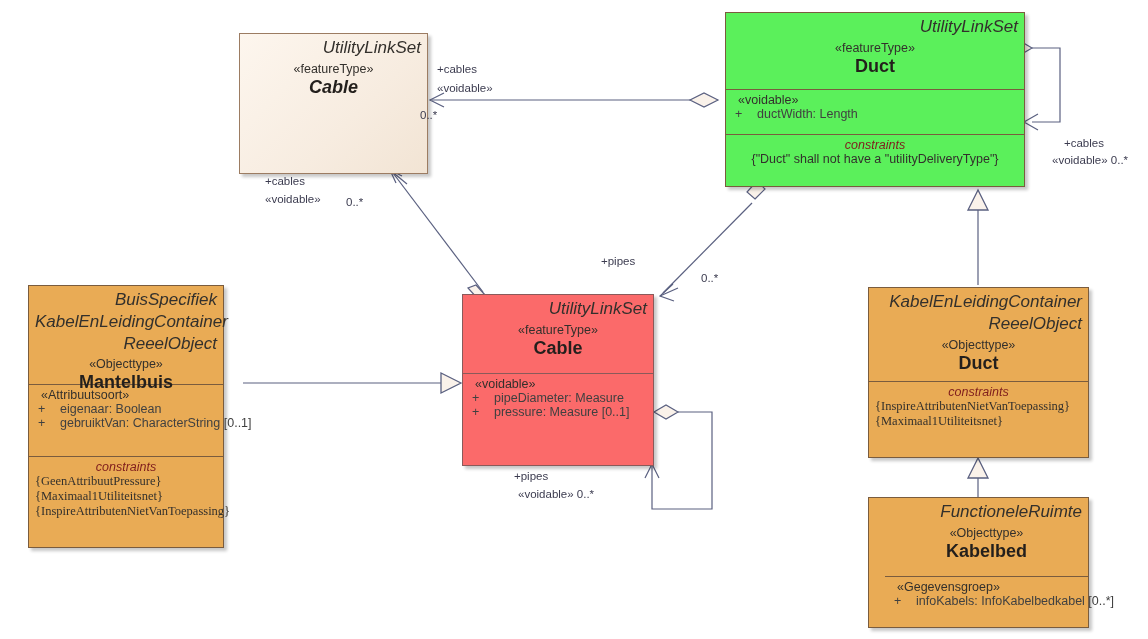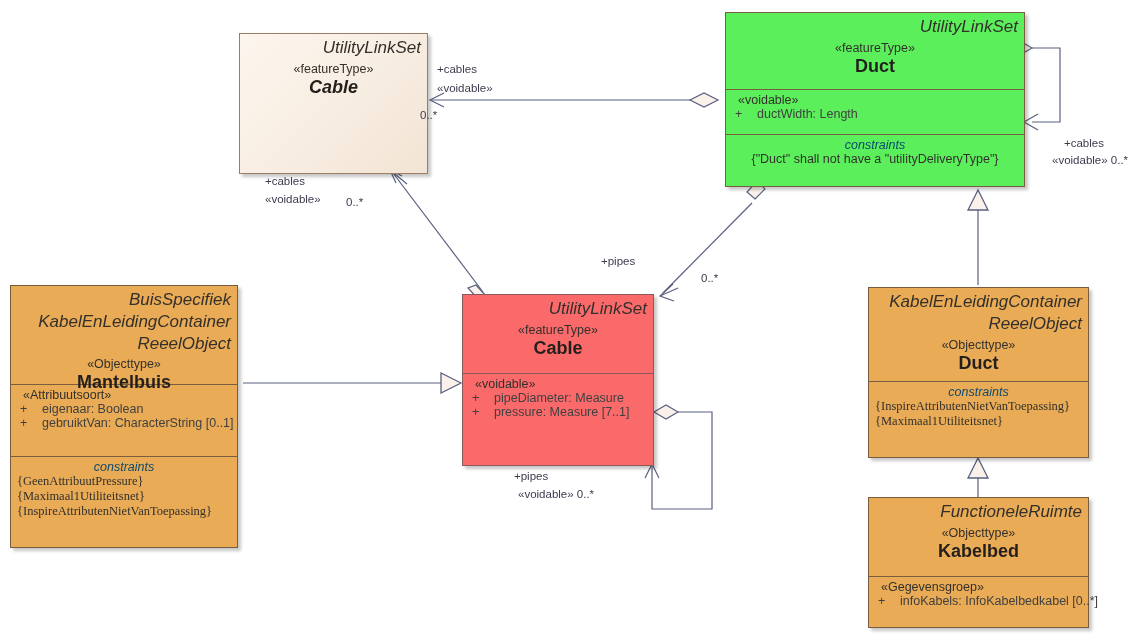--- a/index.html
+++ b/index.html
@@ -71,21 +71,21 @@
   .attr-row .vis {
     display: inline-block;
     width: 22px;
     text-align: left;
     padding-left: 3px;
   }
   .constraints-title {
     text-align: center;
     font-style: italic;
     font-size: 12.5px;
-    color: #0c4a6e;
+    color: #7f1d1d;
   }
   .constraint-row {
     text-align: center;
     font-size: 12.5px;
     color: #33302c;
     white-space: nowrap;
   }
   .constraint-row.left { text-align: left; font-family: Liberation Serif, serif; }
 
   
@@ -204,26 +204,26 @@
       <div class="supertypes">UtilityLinkSet</div>
       <div class="stereo-head">«featureType»</div>
       <div class="class-name">Cable</div>
     </div>
     <div class="compartment" style="height:93px;">
       <div class="attr-stereo">«voidable»</div>
       <div class="attr-row">
         <span class="vis">+</span><span>pipeDiameter: Measure</span>
       </div>
       <div class="attr-row">
-        <span class="vis">+</span><span>pressure: Measure [7..1]</span>
-      </div>
-    </div>
-  </div>
-
-  <div class="uml-class theme-orange" style="left:10px; top:285px; width:228px; height:263px;">
+        <span class="vis">+</span><span>pressure: Measure [0..1]</span>
+      </div>
+    </div>
+  </div>
+
+  <div class="uml-class theme-orange" style="left:28px; top:285px; width:196px; height:263px;">
     <div class="compartment" style="height:98px;">
       <div class="supertypes">BuisSpecifiek</div>
       <div class="supertypes">KabelEnLeidingContainer</div>
       <div class="supertypes">ReeelObject</div>
       <div class="stereo-head">«Objecttype»</div>
       <div class="class-name">Mantelbuis</div>
     </div>
     <div class="compartment" style="height:72px;">
       <div class="attr-stereo">«Attribuutsoort»</div>
       <div class="attr-row">
@@ -248,21 +248,21 @@
       <div class="stereo-head">«Objecttype»</div>
       <div class="class-name">Duct</div>
     </div>
     <div class="compartment" style="height:76px;">
       <div class="constraints-title">constraints</div>
       <div class="constraint-row left">{InspireAttributenNietVanToepassing}</div>
       <div class="constraint-row left">{Maximaal1Utiliteitsnet}</div>
     </div>
   </div>
 
-  <div class="uml-class theme-orange" style="left:868px; top:497px; width:221px; height:131px;">
+  <div class="uml-class theme-orange" style="left:868px; top:497px; width:221px; height:131px;padding-left:16px;">
     <div class="compartment" style="height:78px;">
       <div class="supertypes">FunctioneleRuimte</div>
       <div class="stereo-head">«Objecttype»</div>
       <div class="class-name">Kabelbed</div>
     </div>
     <div class="compartment" style="height:40px;">
       <div class="attr-stereo">«Gegevensgroep»</div>
       <div class="attr-row">
         <span class="vis">+</span><span>infoKabels: InfoKabelbedkabel [0..*]</span>
       </div>

